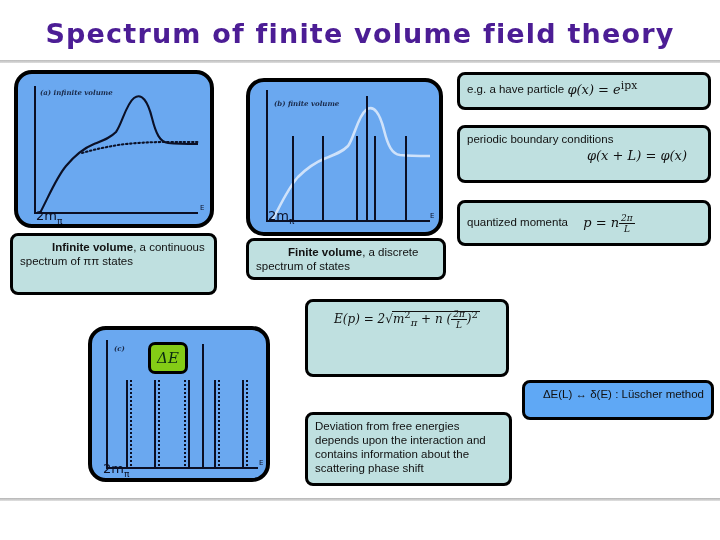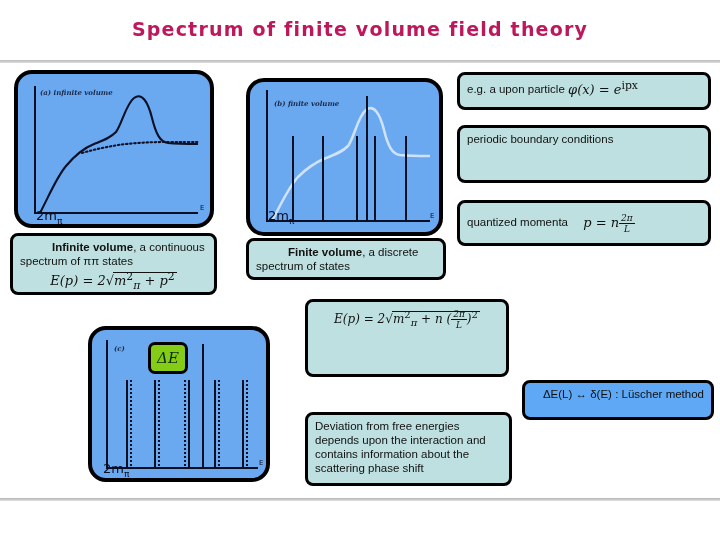--- a/index.html
+++ b/index.html
@@ -15,24 +15,24 @@
     font-family: "Liberation Sans", sans-serif;
   }
 
   
   #slide-title {
     position: absolute;
     top: 18px;
     left: 0;
     width: 720px;
     text-align: center;
-    color: #be185d;
+    color: #4c1d95;
     font-family: "DejaVu Sans", sans-serif;
     font-weight: bold;
-    font-size: 19px;
+    font-size: 27px;
     letter-spacing: 1.2px;
     white-space: nowrap;
   }
   #title-rule {
     position: absolute;
     top: 60px;
     left: 0;
     width: 720px;
     height: 3px;
     background: linear-gradient(to bottom, #bbbbbb, #dddddd);
@@ -255,42 +255,40 @@
   <div class="axis-tag" style="left:167px; top:129px;">E</div>
 </div>
 <div class="thr-label" style="left:103px; top:461px;">
   <span>2m</span><sub>π</sub>
 </div>
 <div id="delta-e-box" style="left:148px; top:342px; width:40px; height:32px;">
   <span>ΔE</span>
 </div>
 
 <div class="callout" id="callout-free-particle" style="left:457px; top:72px; width:254px; height:38px;">
-  <span>e.g. a upon particle</span>
+  <span>e.g. a have particle</span>
   <span class="inline-eq">
     <span>φ(x) = e</span><sup class="u">ipx</sup>
   </span>
 </div>
 
 <div class="callout" id="callout-periodic" style="left:457px; top:125px; width:254px; height:58px;">
   <span>periodic boundary conditions</span>
+  <span class="inline-eq eq-right">φ(x + L) = φ(x)</span>
 </div>
 
 <div class="callout" id="callout-quantized" style="left:457px; top:200px; width:254px; height:46px;">
   <span style="display:inline-block; padding-top:8px;">quantized momenta</span>
   <span class="inline-eq" style="margin-left:12px;">
     <span>p = n</span><span class="frac"><span class="num">2π</span><span class="den">L</span></span>
   </span>
 </div>
 
 <div class="callout" id="callout-infinite-volume" style="left:10px; top:233px; width:207px; height:62px;">
   <b>Infinite volume</b><span>, a continuous spectrum of ππ states</span>
-  <span class="inline-eq eq-center">
-    <span>E(p) = 2</span>√<span class="radical">m<sup class="u">2</sup><sub>π</sub> + p<sup class="u">2</sup></span>
-  </span>
 </div>
 
 <div class="callout" id="callout-finite-volume" style="left:246px; top:238px; width:200px; height:42px;">
   <b>Finite volume</b><span>, a discrete spectrum of states</span>
 </div>
 
 <div class="callout" id="callout-non-interacting" style="left:305px; top:299px; width:204px; height:78px;">
   <span class="inline-eq eq-center" style="font-size:12px;">
     <span>E(p) = 2</span>√<span class="radical">m<sup class="u">2</sup><sub>π</sub> + n (<span class="frac"><span class="num">2π</span><span class="den">L</span></span>)<sup class="u">2</sup></span>
   </span>

